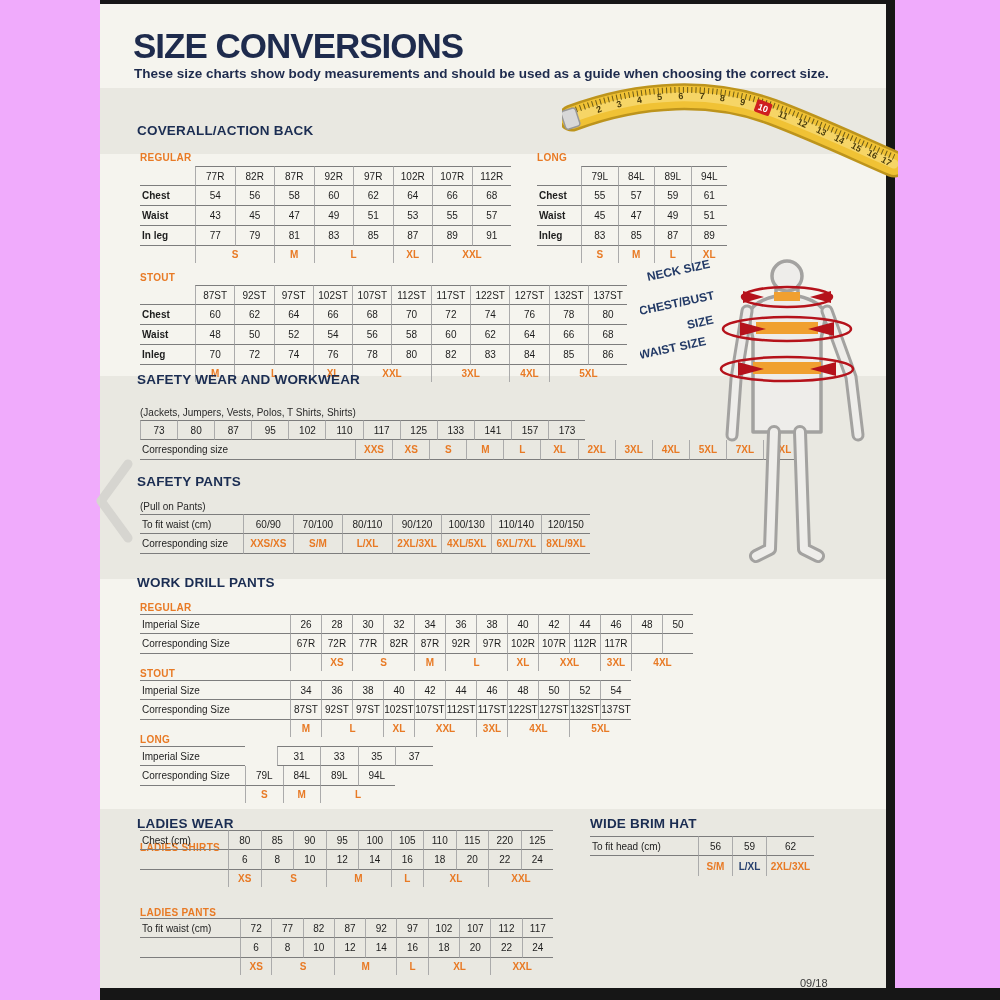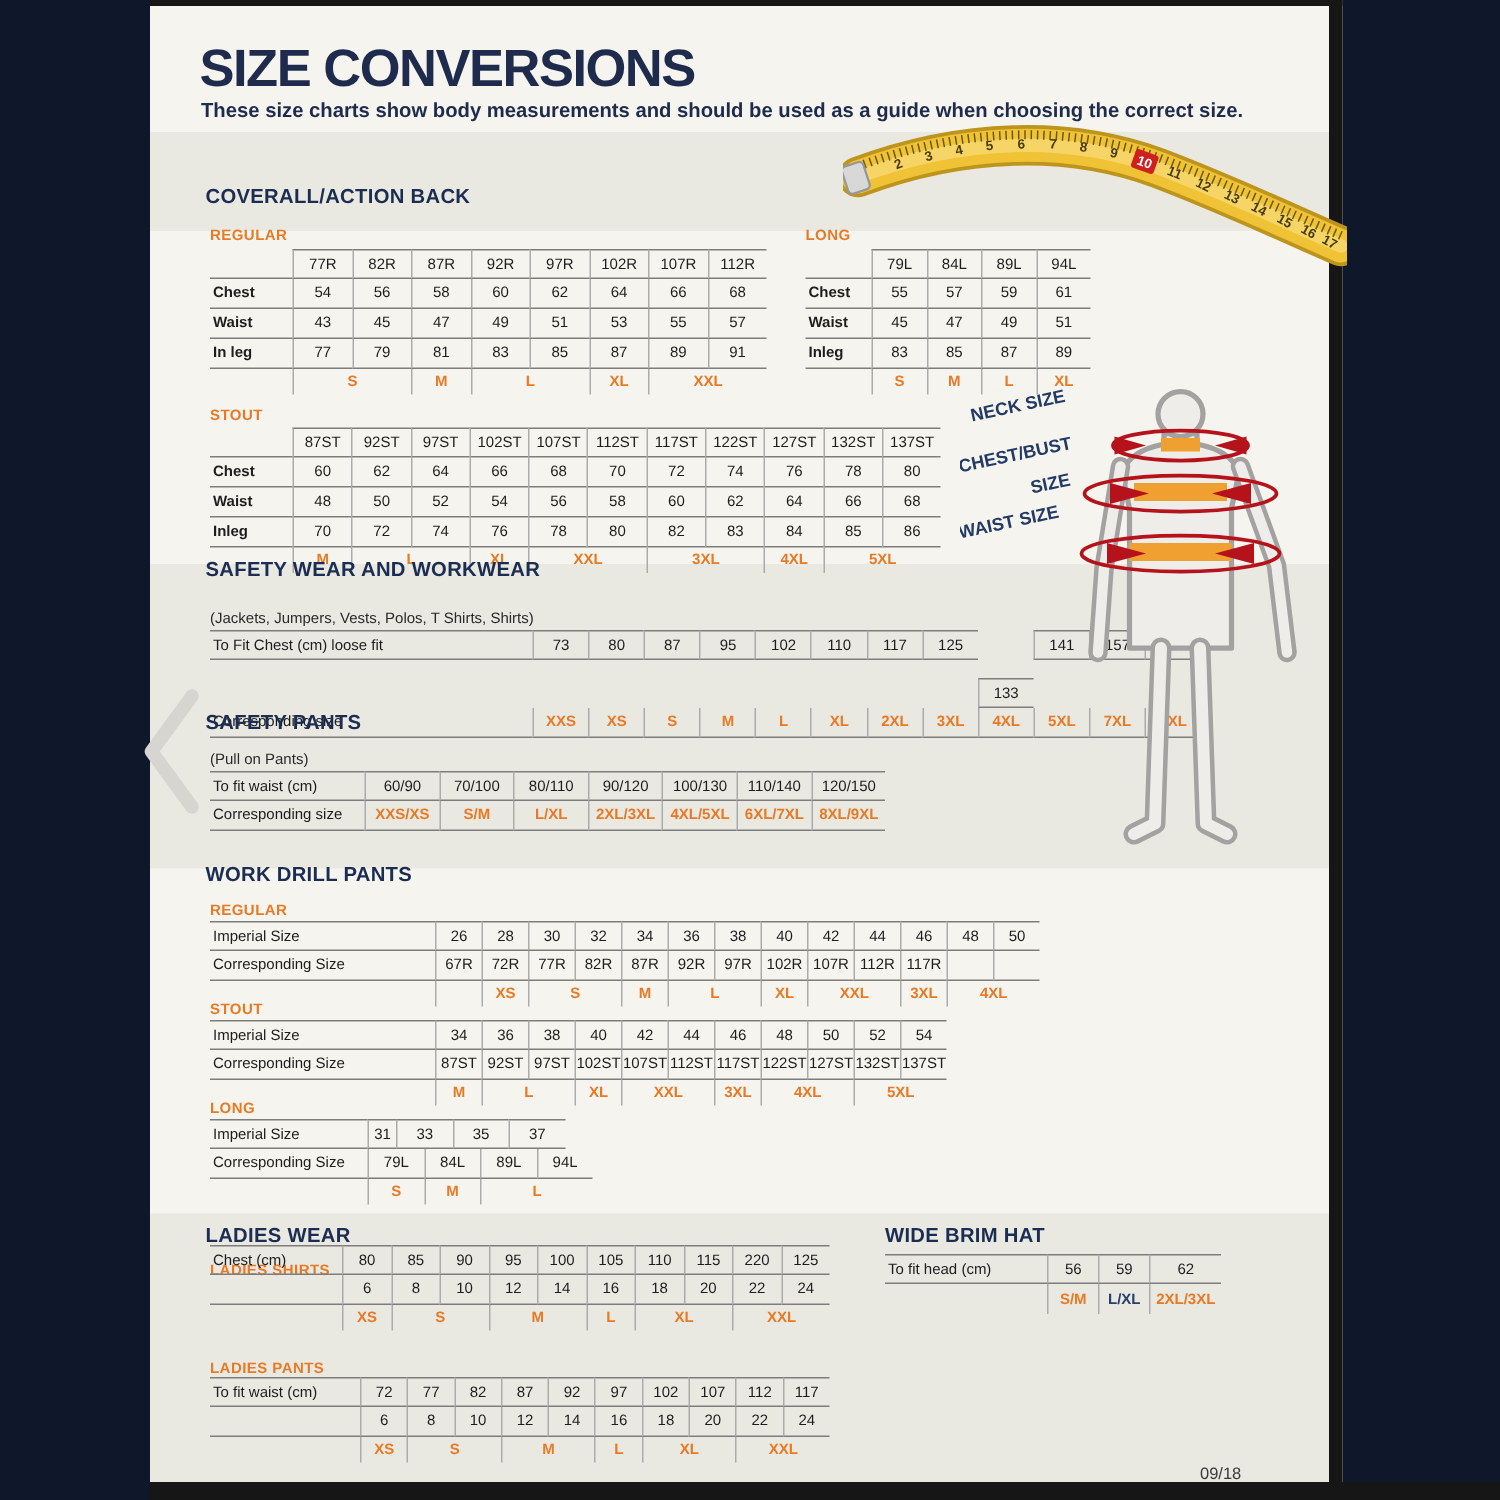--- a/index.html
+++ b/index.html
@@ -1,16 +1,16 @@
 <!DOCTYPE html>
 <html><head>
 <meta charset="utf-8">
 <style>
   html,body{margin:0;padding:0;background:#ffffff;}
-  .stage{position:relative;width:1000px;height:1000px;background:#0f172a;overflow:hidden;
+  .stage{position:relative;width:1000px;height:1000px;background:#f0abfc;overflow:hidden;
          font-family:"Liberation Sans",sans-serif;}
   .page{position:absolute;left:100px;top:0;width:786px;height:996px;background:#f5f4ee;
         border-top:4px solid #161616;border-right:9px solid #161616;box-sizing:content-box;}
   .band{position:absolute;left:0;width:100%;background:#e9e8e1;}
   .bottom-bar{position:absolute;left:100px;top:988px;width:900px;height:12px;background:#161616;}
 
   .title{position:absolute;left:33px;top:22px;font-size:35px;font-weight:bold;letter-spacing:-1px;
          color:#1e2b4d;}
   .subtitle{position:absolute;left:34px;top:62px;font-size:13.5px;font-weight:600;color:#1e2b4d;}
   .sec-head{position:absolute;font-size:13.5px;font-weight:bold;color:#1b2d52;letter-spacing:0.2px;}
@@ -237,30 +237,29 @@
           <div class="t-group" style="width: 78.6px;">3XL</div>
           <div class="t-group" style="width: 39.3px;">4XL</div>
           <div class="t-group" style="width: 78.6px;">5XL</div>
         </div>
       </div>
 
     <div class="sec-head" style="left:37px;top:368px;">SAFETY WEAR AND WORKWEAR</div>
     <div class="note" style="left:40px;top:403px;">(Jackets, Jumpers, Vests, Polos, T Shirts, Shirts)</div>
     <div class="tbl" style="left:40px;top:416px;">
         <div class="t-row tf">
-          <div class="t-lab" style="width: 215px;">To Fit Chest (cm) loose fit</div>
           <div class="t-cell" style="width: 37.1px;">73</div>
           <div class="t-cell" style="width: 37.1px;">80</div>
           <div class="t-cell" style="width: 37.1px;">87</div>
           <div class="t-cell" style="width: 37.1px;">95</div>
           <div class="t-cell" style="width: 37.1px;">102</div>
           <div class="t-cell" style="width: 37.1px;">110</div>
           <div class="t-cell" style="width: 37.1px;">117</div>
           <div class="t-cell" style="width: 37.1px;">125</div>
-          <div class="t-cell" style="width: 37.1px; margin-top: 32px;">133</div>
+          <div class="t-cell" style="width: 37.1px;">133</div>
           <div class="t-cell" style="width: 37.1px;">141</div>
           <div class="t-cell" style="width: 37.1px;">157</div>
           <div class="t-cell" style="width: 37.1px;">173</div>
         </div>
         <div class="t-row or">
           <div class="t-lab" style="width: 215px;">Corresponding size</div>
           <div class="t-cell" style="width: 37.1px;">XXS</div>
           <div class="t-cell" style="width: 37.1px;">XS</div>
           <div class="t-cell" style="width: 37.1px;">S</div>
           <div class="t-cell" style="width: 37.1px;">M</div>
@@ -384,21 +383,21 @@
           <div class="t-group" style="width: 62px;">XXL</div>
           <div class="t-group" style="width: 31px;">3XL</div>
           <div class="t-group" style="width: 62px;">4XL</div>
           <div class="t-group" style="width: 62px;">5XL</div>
         </div>
       </div>
     <div class="sub-label" style="left:40px;top:730px;">LONG</div>
     <div class="tbl" style="left:40px;top:742px;">
         <div class="t-row tf">
           <div class="t-lab" style="width: 105px;">Imperial Size</div>
-          <div class="t-cell" style="width: 19px;">31</div>
+          <div class="t-cell" style="width: 43px; margin-left: 32px;">31</div>
           <div class="t-cell" style="width: 37.5px;">33</div>
           <div class="t-cell" style="width: 37.5px;">35</div>
           <div class="t-cell" style="width: 37.5px;">37</div>
         </div>
         <div class="t-row">
           <div class="t-lab" style="width: 105px;">Corresponding Size</div>
           <div class="t-cell" style="width: 37.5px;">79L</div>
           <div class="t-cell" style="width: 37.5px;">84L</div>
           <div class="t-cell" style="width: 37.5px;">89L</div>
           <div class="t-cell" style="width: 37.5px;">94L</div>

